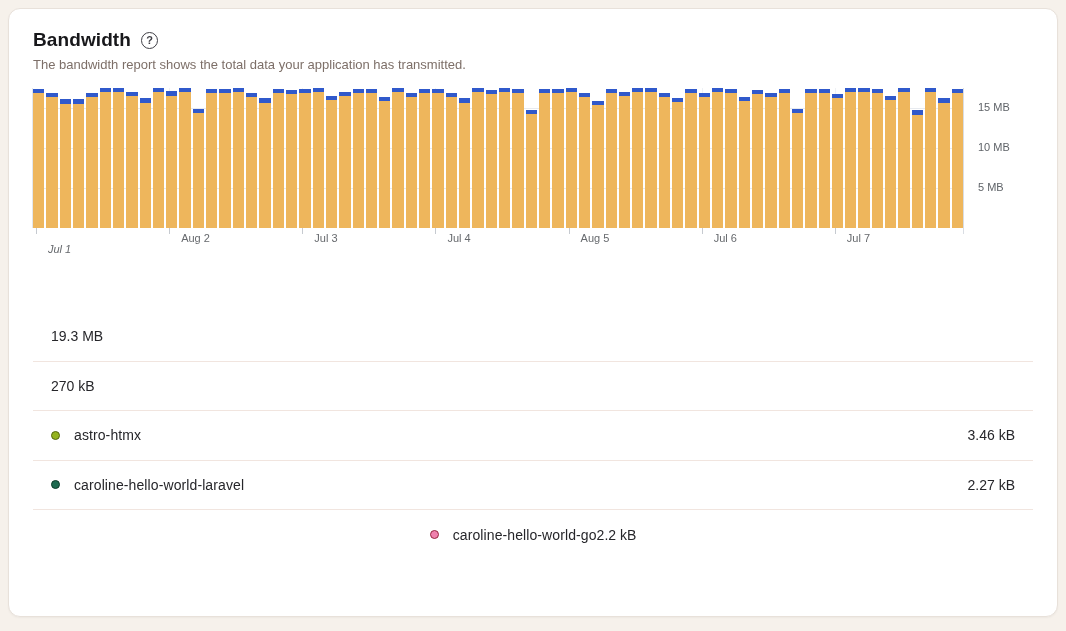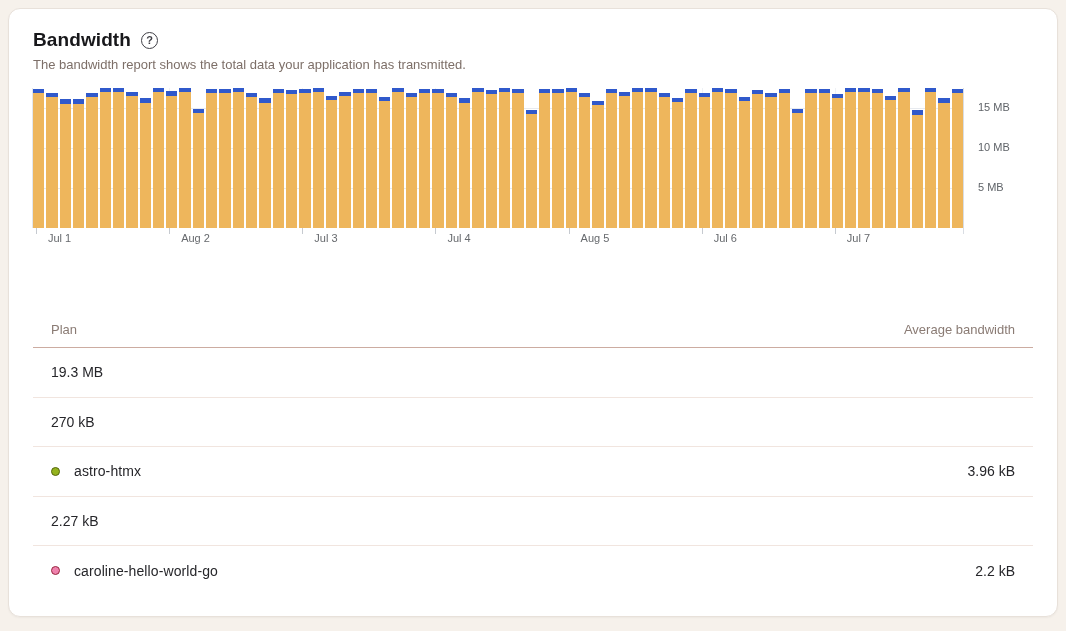--- a/index.html
+++ b/index.html
@@ -39,21 +39,21 @@
   .thead {
     display:flex; justify-content:space-between; align-items:center;
     padding:10px 18px; font-size:13px; color:#8a7b74;
     border-bottom:1px solid #ccaca1;
   }
   .trow {
     display:flex; justify-content:space-between; align-items:center;
     height:49.5px; padding:0 18px; border-bottom:1px solid #f1e5df;
     font-size:14px; color:#26262a;
   }
-  .trow:last-child { border-bottom:none; }
+  .trow:last-child { border-bottom:none;justify-content:center; }
   .trow .left { display:flex; align-items:center; gap:14px; }
   .dot { width:9px; height:9px; border-radius:50%; border:1.5px solid; flex:0 0 auto; }
   .plan-name { letter-spacing:0.1px; }
   .plan-value { font-size:14px; color:#26262a; }
 </style>
 </head>
 <body>
 
 <div class="card">
 
@@ -357,59 +357,59 @@
           <div class="body" style="background: rgb(238, 182, 92);"></div>
         </div>
       </div>
     <div id="yaxis">
         <div class="y-label" style="left: 945px; top: 93px;">5 MB</div>
         <div class="y-label" style="left: 945px; top: 53px;">10 MB</div>
         <div class="y-label" style="left: 945px; top: 13px;">15 MB</div>
       </div>
     <div id="xaxis">
         <div class="x-tick" style="left: 3px; top: 140px;"></div>
-        <div class="x-label" style="left: 15px; top: 144px;">Jul 1</div>
+        <div class="x-label" style="left: 15px; top: 155px; font-style: italic;">Jul 1</div>
         <div class="x-tick" style="left: 136.143px; top: 140px;"></div>
         <div class="x-label" style="left: 148.143px; top: 144px;">Aug 2</div>
         <div class="x-tick" style="left: 269.286px; top: 140px;"></div>
         <div class="x-label" style="left: 281.286px; top: 144px;">Jul 3</div>
         <div class="x-tick" style="left: 402.429px; top: 140px;"></div>
         <div class="x-label" style="left: 414.429px; top: 144px;">Jul 4</div>
         <div class="x-tick" style="left: 535.571px; top: 140px;"></div>
         <div class="x-label" style="left: 547.571px; top: 144px;">Aug 5</div>
         <div class="x-tick" style="left: 668.714px; top: 140px;"></div>
         <div class="x-label" style="left: 680.714px; top: 144px;">Jul 6</div>
         <div class="x-tick" style="left: 801.857px; top: 140px;"></div>
         <div class="x-label" style="left: 813.857px; top: 144px;">Jul 7</div>
       </div>
   </div>
 
   <div class="table">
-    <div class="thead">
-      <span>Plan</span>
-      <span>Average bandwidth</span>
-    </div>
     <div id="rows">
   <div class="trow">
     <span class="plan-value">19.3 MB</span>
   </div>
 
   <div class="trow">
     <span class="plan-value">270 kB</span>
   </div>
 
   <div class="trow">
     <span class="left">
       <span class="dot" style="background: rgb(148, 179, 30); border-color: rgb(85, 102, 14);"></span>
       <span class="plan-name">astro-htmx</span>
     </span>
-    <span class="plan-value">3.96 kB</span>
+    <span class="plan-value">3.46 kB</span>
   </div>
 
   <div class="trow">
+    <span class="left">
+      <span class="dot" style="background: rgb(29, 106, 80); border-color: rgb(13, 59, 42);"></span>
+      <span class="plan-name">caroline-hello-world-laravel</span>
+    </span>
     <span class="plan-value">2.27 kB</span>
   </div>
 
   <div class="trow">
     <span class="left">
       <span class="dot" style="background: rgb(239, 129, 173); border-color: rgb(151, 39, 63);"></span>
       <span class="plan-name">caroline-hello-world-go</span>
     </span>
     <span class="plan-value">2.2 kB</span>
   </div>

